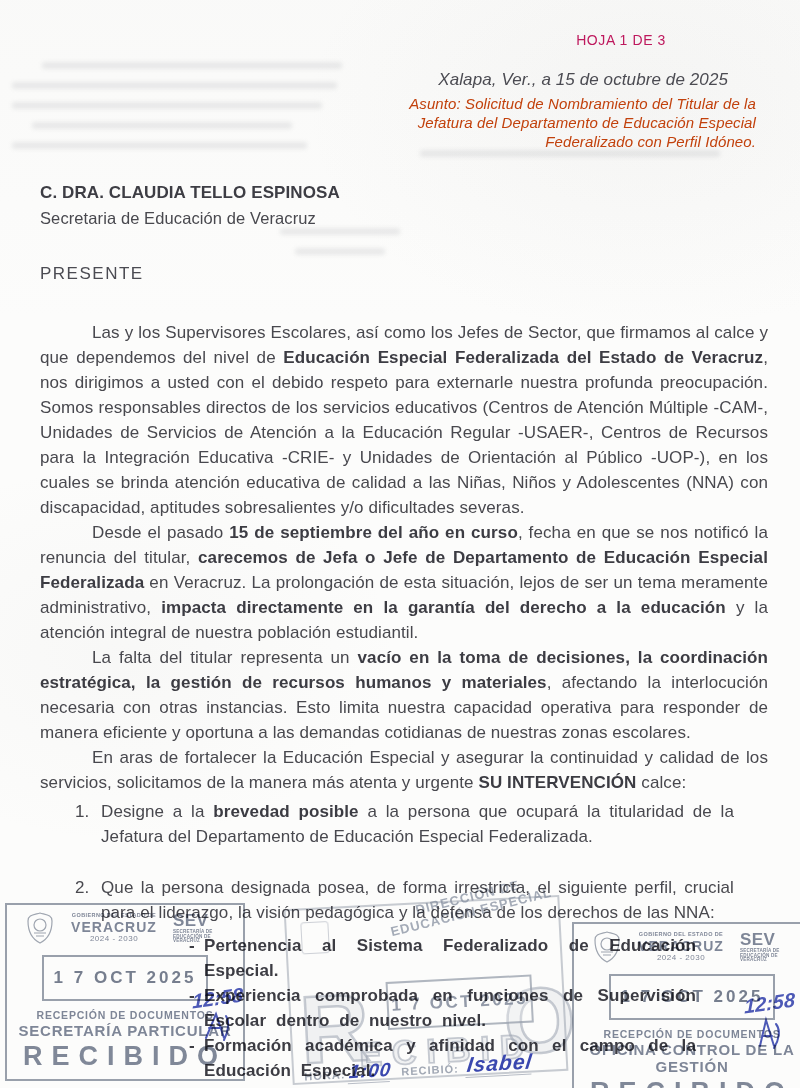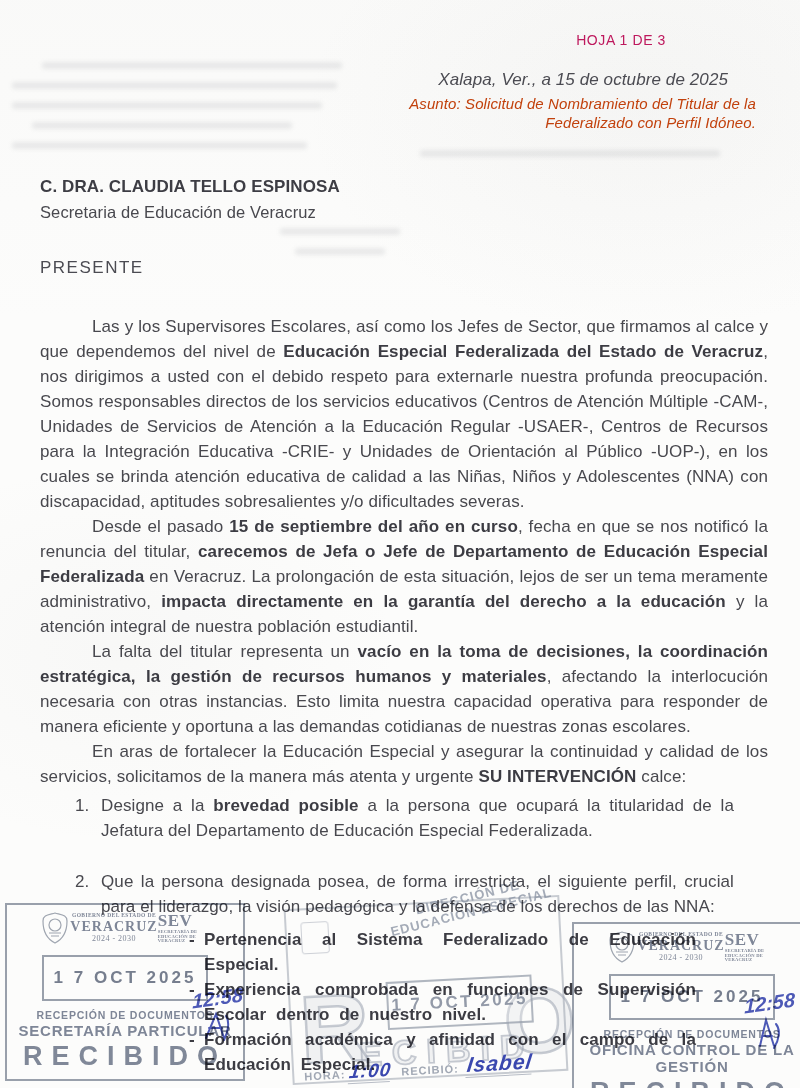--- a/index.html
+++ b/index.html
@@ -15,21 +15,21 @@
       radial-gradient(50% 25% at 15% 60%, rgba(180,180,178,0.06), transparent 70%),
       linear-gradient(180deg, rgba(200,200,198,0.05), rgba(255,255,255,0) 30%);
   }
   
   .letter{position:absolute;left:40px;top:28px;width:728px;font-size:17px;line-height:25px;
     letter-spacing:.1px;}
   .hoja{ text-align:right;font-size:14px;letter-spacing:.6px;color:#be185d;padding-right:102px;}
   .head-block{margin-top:14px;text-align:right;padding-right:12px;font-style:italic;}
   .dateline{font-size:17px;color:#4b4b52;margin-right:28px;margin-bottom:2px;}
   .subject{font-size:15px;line-height:19px;color:#c2410c;}
-  .recipient{margin-top:42px;}
+  .recipient{margin-top:29px;}
   .recipient .name{font-weight:bold;font-size:17px;color:#3d3d44;}
   .recipient .title{font-size:16.5px;margin-top:1px;}
   .salutation{margin-top:30px;font-size:17px;letter-spacing:1.5px;color:#4b4b52;}
   .bodytext{margin-top:34px;text-align:justify;}
   .para{text-indent:52px;margin:0;}
   .b{font-weight:bold;color:#3c3c43;}
   .numlist{margin-top:4px;}
   .numitem{display:flex;margin-top:2px;}
   .numitem.gap{margin-top:26px;}
   .numitem .num{width:26px;flex:0 0 26px;margin-left:35px;text-align:left;}
@@ -38,21 +38,21 @@
   .dashitem{display:flex;margin-top:0px;}
   .dashitem .dash{flex:0 0 24px;margin-left:140px;text-align:center;font-weight:bold;color:#3c3c43;}
   .dashitem .btxt{flex:0 0 492px;text-align:justify;font-weight:bold;color:#3c3c43;word-spacing:5px;}
   
   .bleed{position:absolute;pointer-events:none;filter:blur(2.2px);opacity:.5;}
   .bleed .ln{height:7px;border-radius:3px;background:rgba(130,132,138,0.30);margin-bottom:13px;}
   
   .stamp{position:absolute;mix-blend-mode:multiply;}
   .box-stamp{width:228px;border:2.5px solid rgba(138,146,160,.85);background:rgba(255,255,255,.02);
     color:#80889a;text-align:center;padding:6px 4px 7px;}
-  .box-stamp .hdr{display:flex;align-items:center;justify-content:center;gap:0;font-family:Liberation Serif, serif;}
+  .box-stamp .hdr{display:flex;align-items:center;justify-content:center;gap:16px;}
   .crest{flex:0 0 30px;}
   .gov{line-height:1;}
   .gov .g1{font-size:5.5px;letter-spacing:.4px;font-weight:bold;}
   .gov .g2{font-size:14px;font-weight:bold;letter-spacing:1px;margin-top:1px;}
   .gov .g3{font-size:8px;margin-top:1px;letter-spacing:.5px;}
   .sev{line-height:1;text-align:left;}
   .sev .s1{font-size:17px;font-weight:bold;letter-spacing:.5px;}
   .sev .s2{font-size:4.6px;font-weight:bold;letter-spacing:.2px;margin-top:1px;width:52px;}
   .datebox{position:relative;margin:10px auto 8px;width:158px;border:2.5px solid rgba(138,146,160,.85);
     padding:11px 2px;font-size:17px;font-weight:bold;letter-spacing:3px;color:#777f90;white-space:nowrap;}
@@ -102,20 +102,21 @@
   <div class="bleed" style="left:420px;top:150px;width:330px;">
     <div class="ln" style="width:300px;"></div>
   </div>
 
   <div class="letter">
     <div class="hoja">HOJA 1 DE 3</div>
 
     <div class="head-block">
       <div class="dateline">Xalapa, Ver., a 15 de octubre de 2025</div>
       <div class="subject">Asunto: Solicitud de Nombramiento del Titular de la</div>
+      <div class="subject">Jefatura del Departamento de Educación Especial</div>
       <div class="subject">Federalizado con Perfil Idóneo.</div>
     </div>
 
     <div class="recipient">
       <div class="name">C. DRA. CLAUDIA TELLO ESPINOSA</div>
       <div class="title">Secretaria de Educación de Veracruz</div>
     </div>
     <div class="salutation">PRESENTE</div>
 
     <div class="bodytext">

